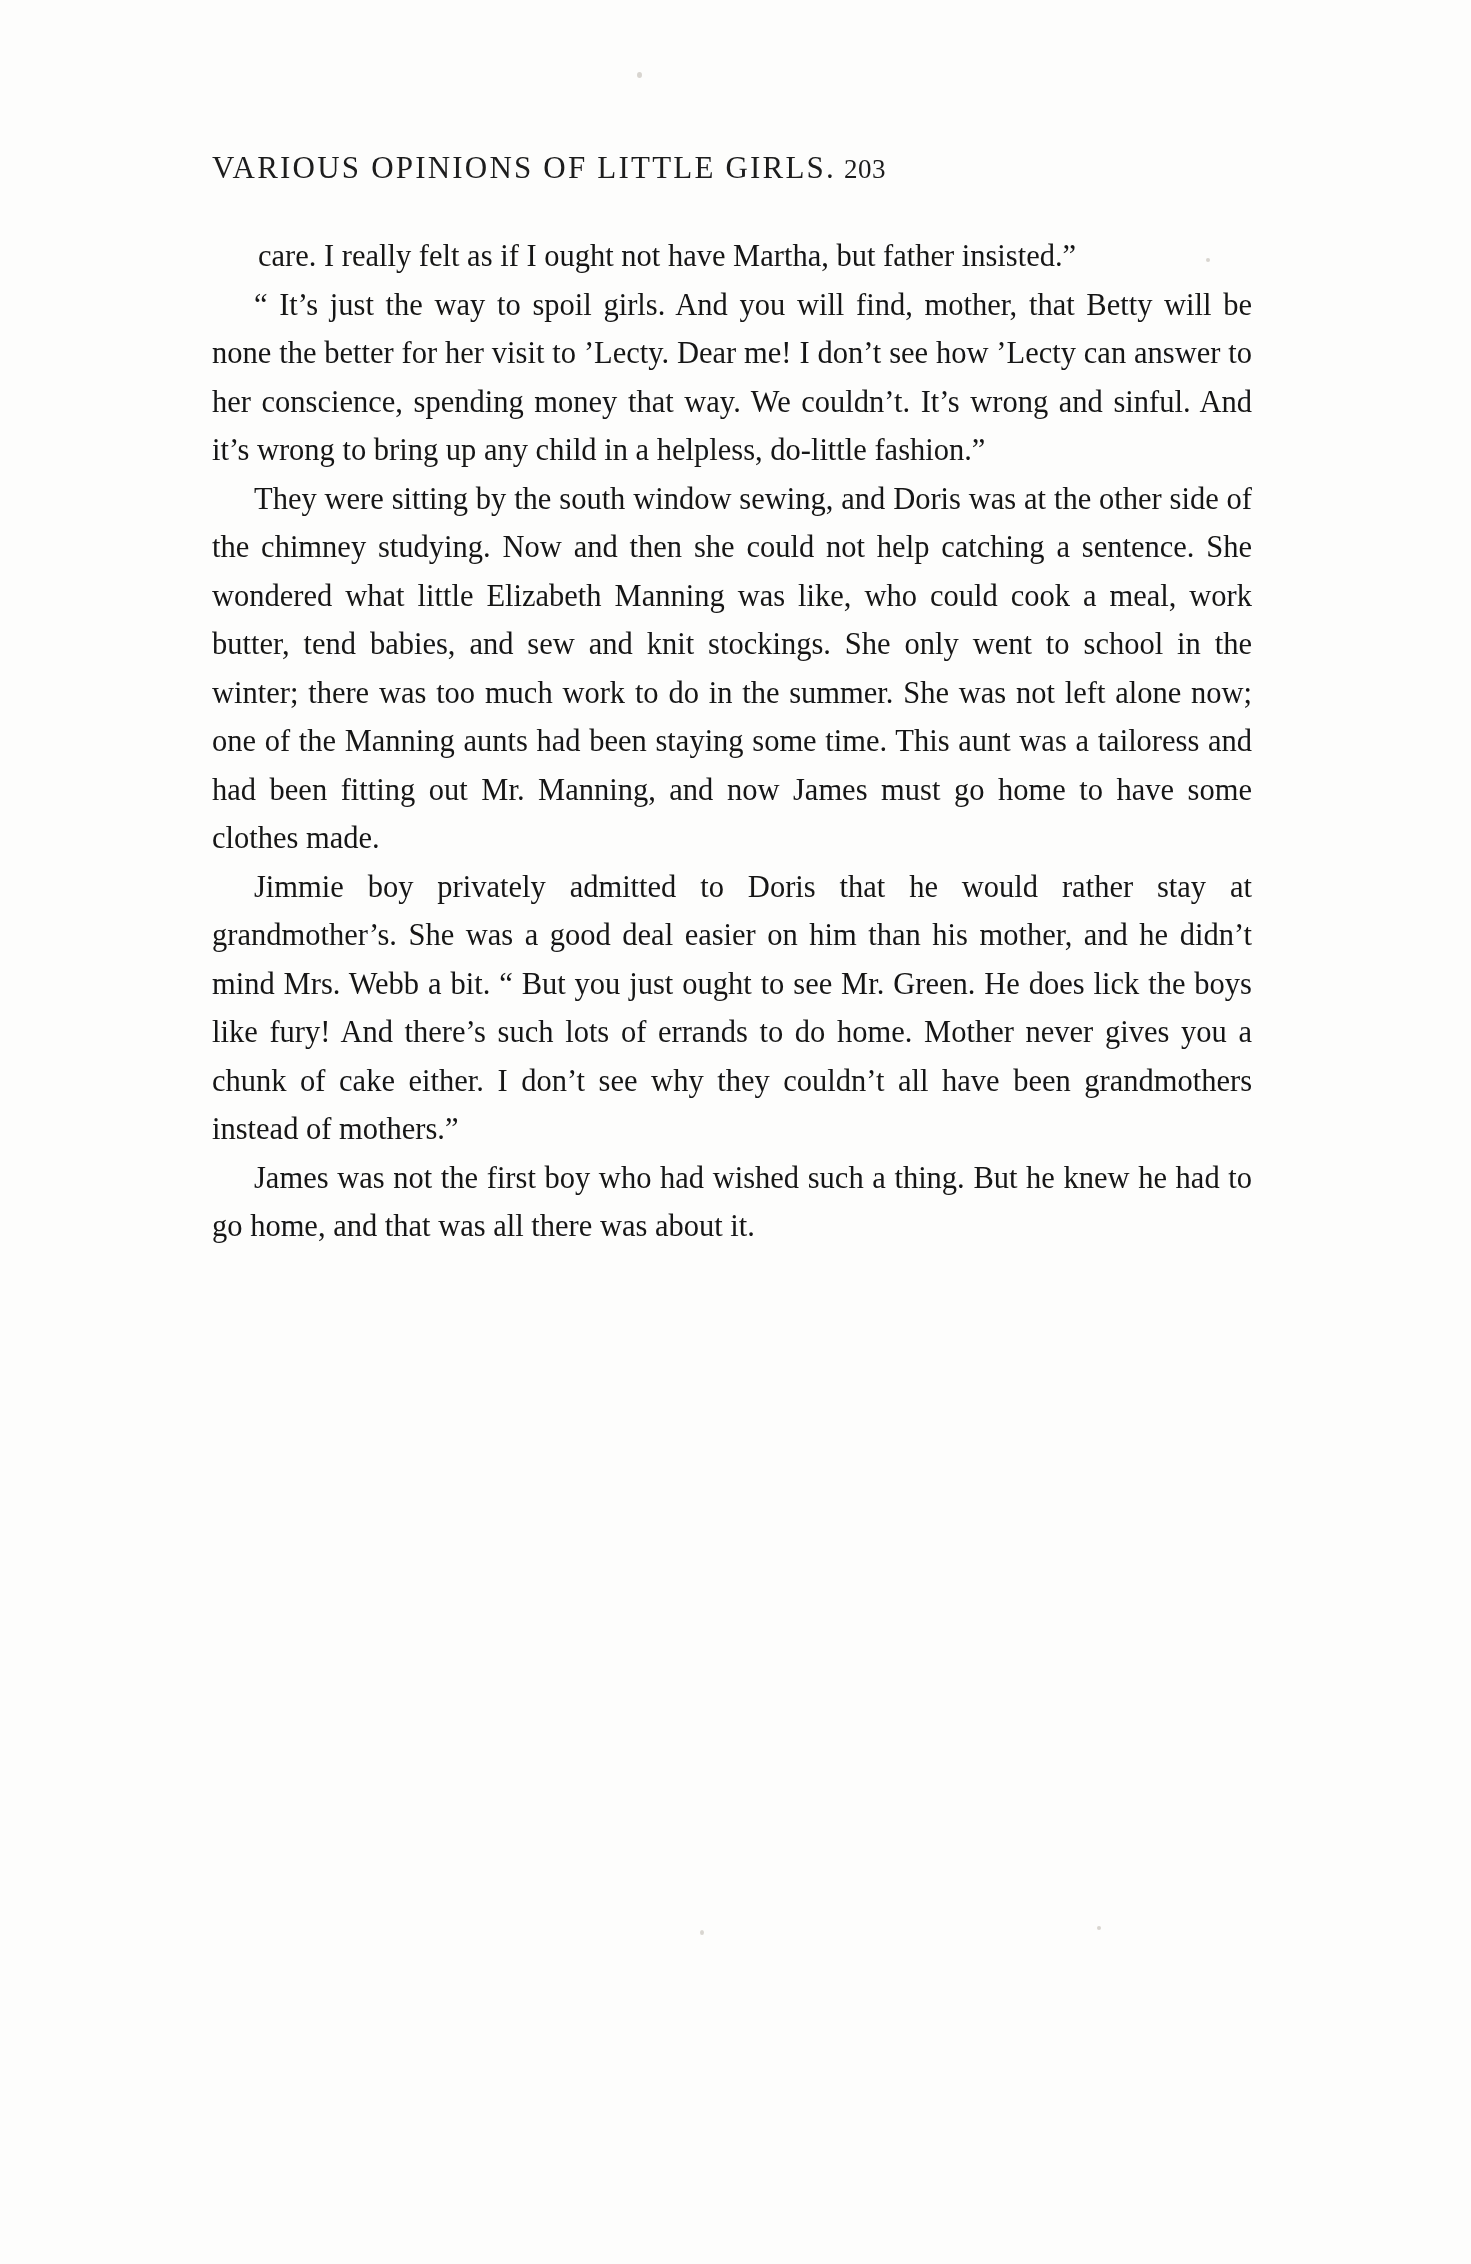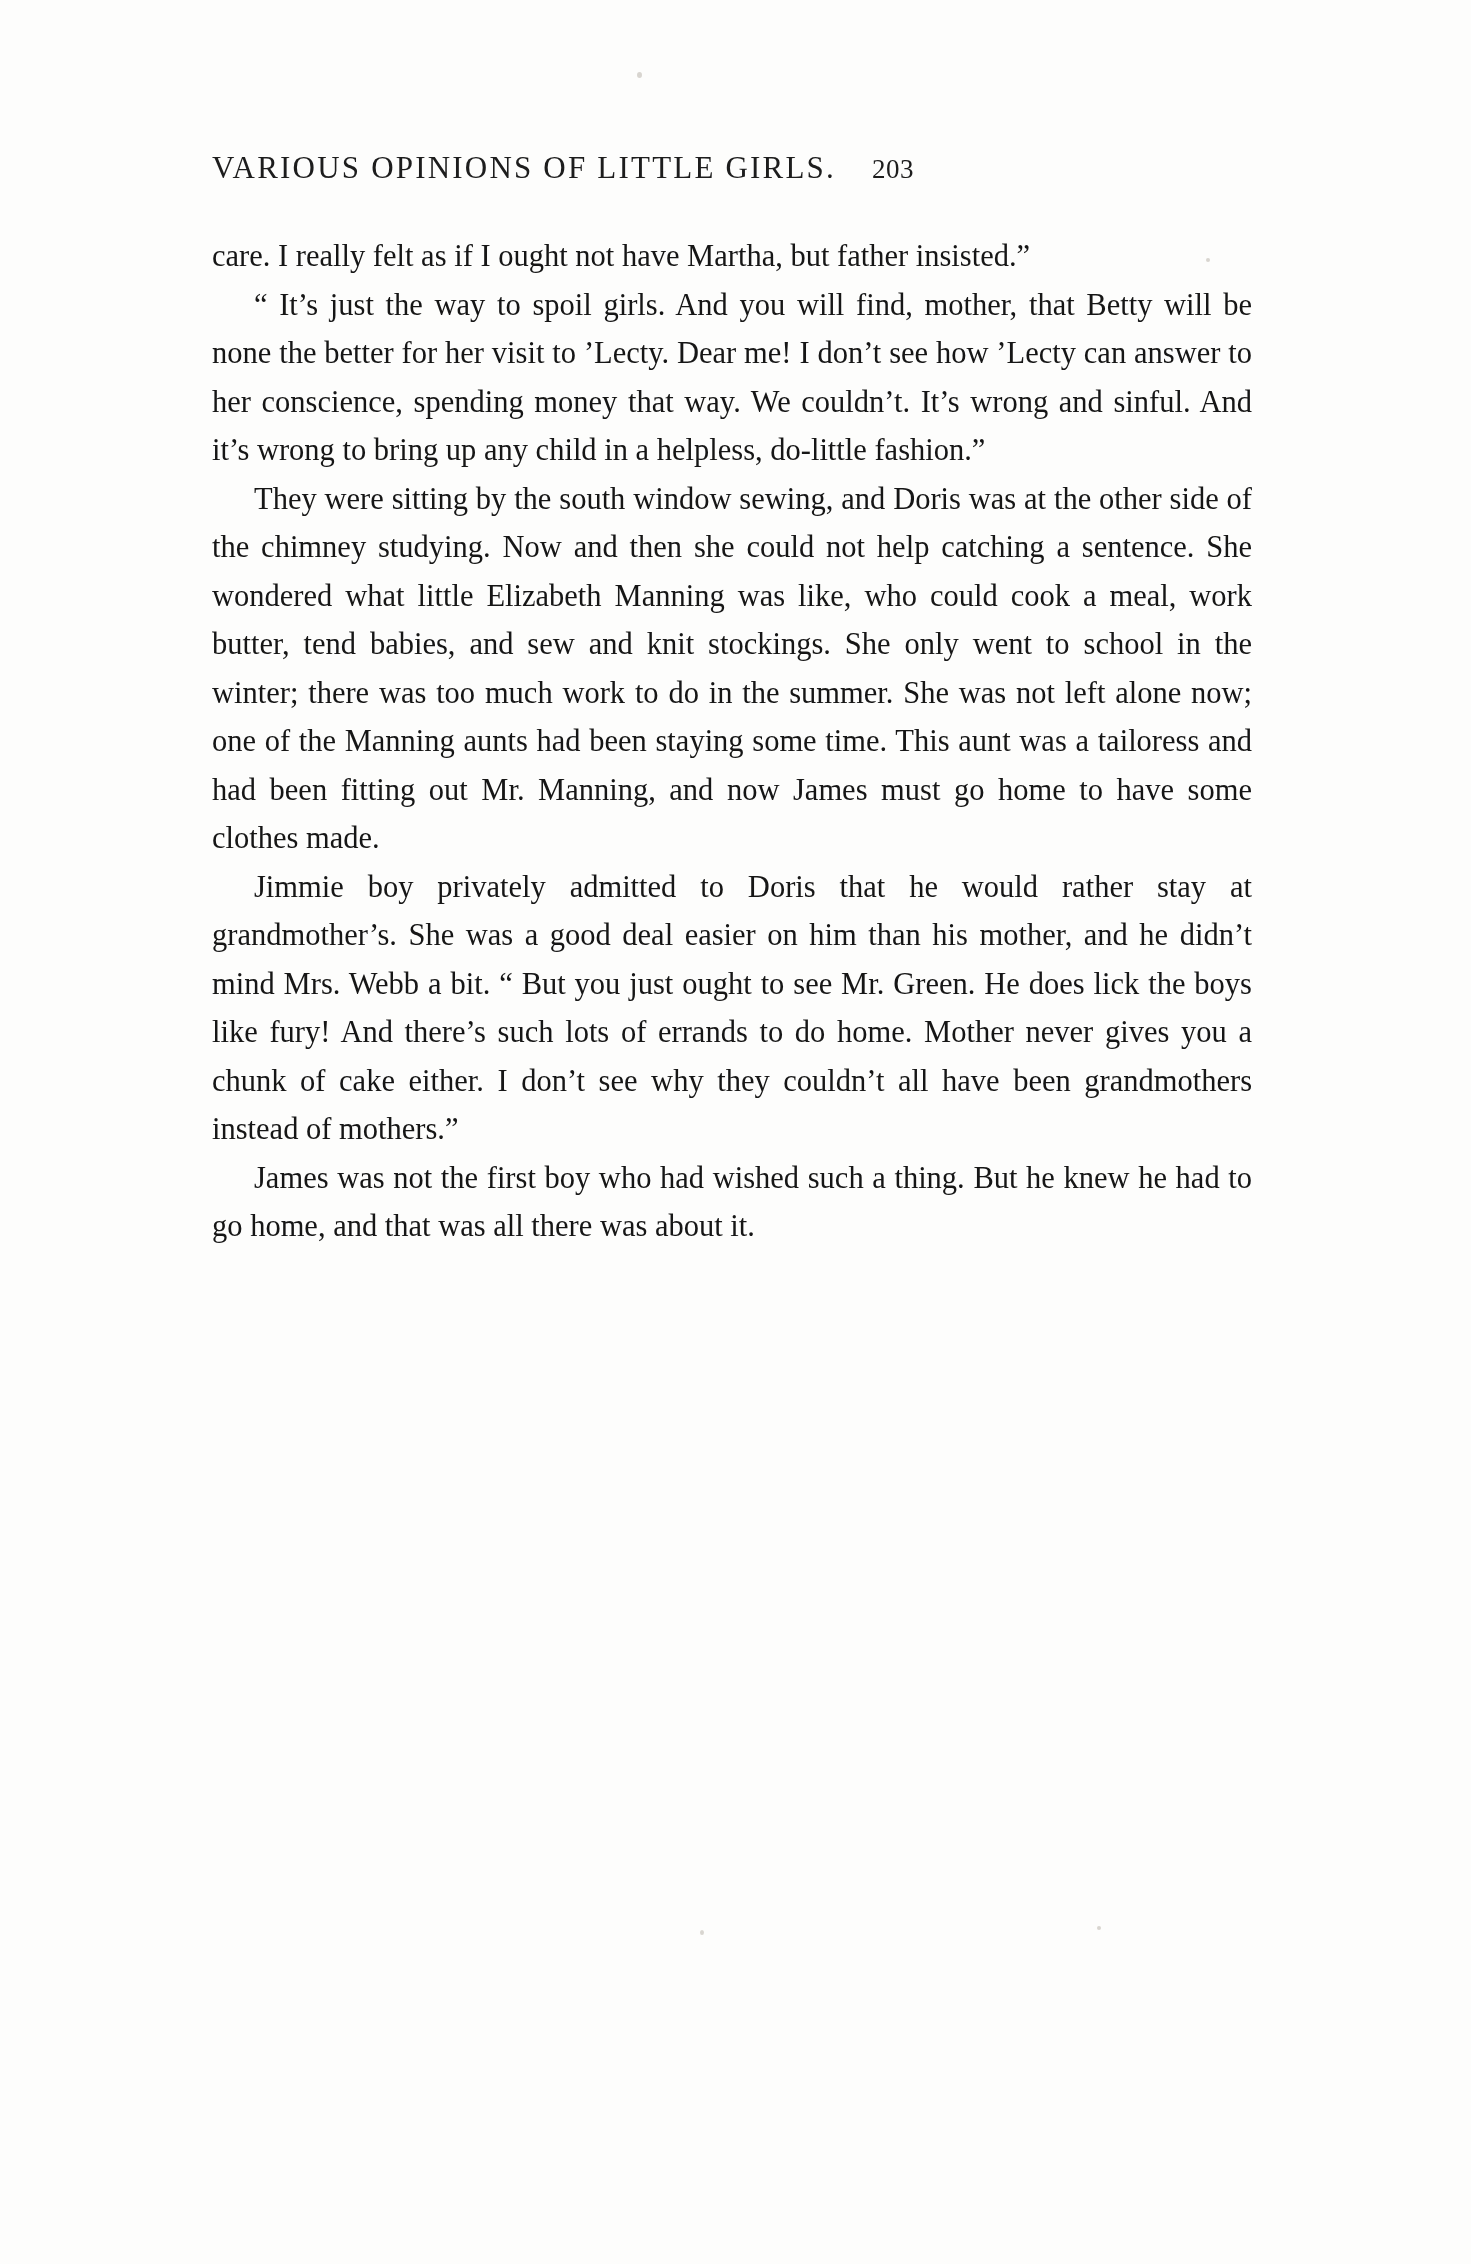--- a/index.html
+++ b/index.html
@@ -39,35 +39,36 @@
     letter-spacing: 2.2px;
     color: #1d1d1d;
     margin: 0 0 46px 0;
     white-space: nowrap;
   }
   .running-head .head-title {
     flex: 0 0 auto;
   }
   .running-head .head-folio {
     flex: 0 0 auto;
-    margin-left: 36px;
+    margin-left: 8px;
     font-size: 27px;
     letter-spacing: 0.5px;
   }
   p.body-par {
     margin: 0;
     font-size: 30.5px;
     line-height: 48.5px;
     text-align: justify;
     text-indent: 42px;
     color: #161616;
     -webkit-font-smoothing: antialiased;
   }
   p.body-par.no-indent {
     text-indent: 0;
+    margin-left: 46px;
   }
   
   .speck {
     position: absolute;
     background: #b9b4ab;
     border-radius: 50%;
     opacity: 0.55;
   }
 </style>
 </head>

